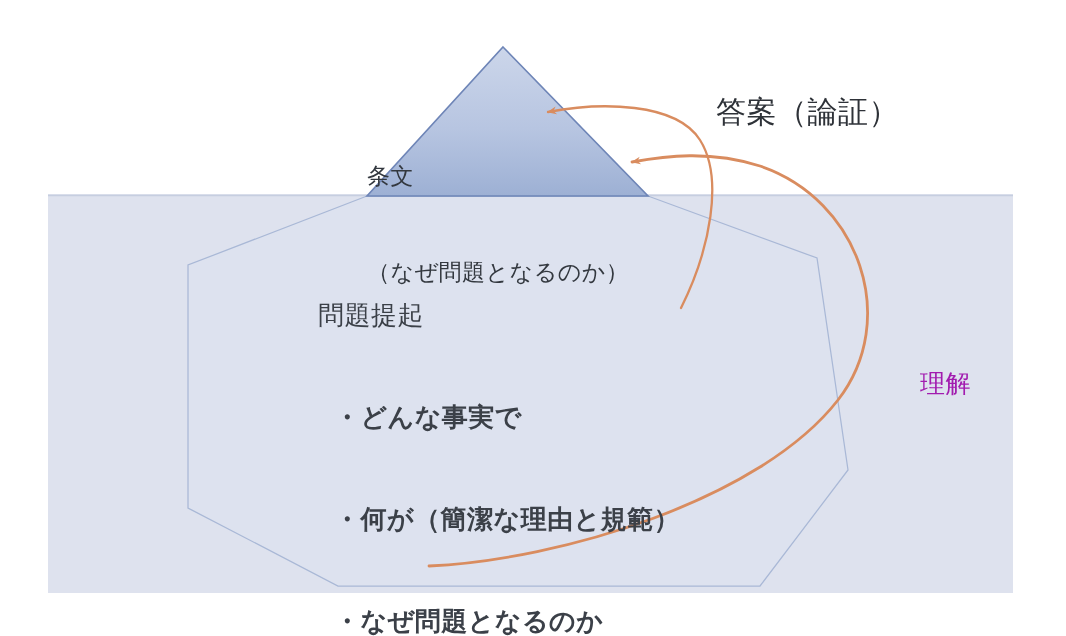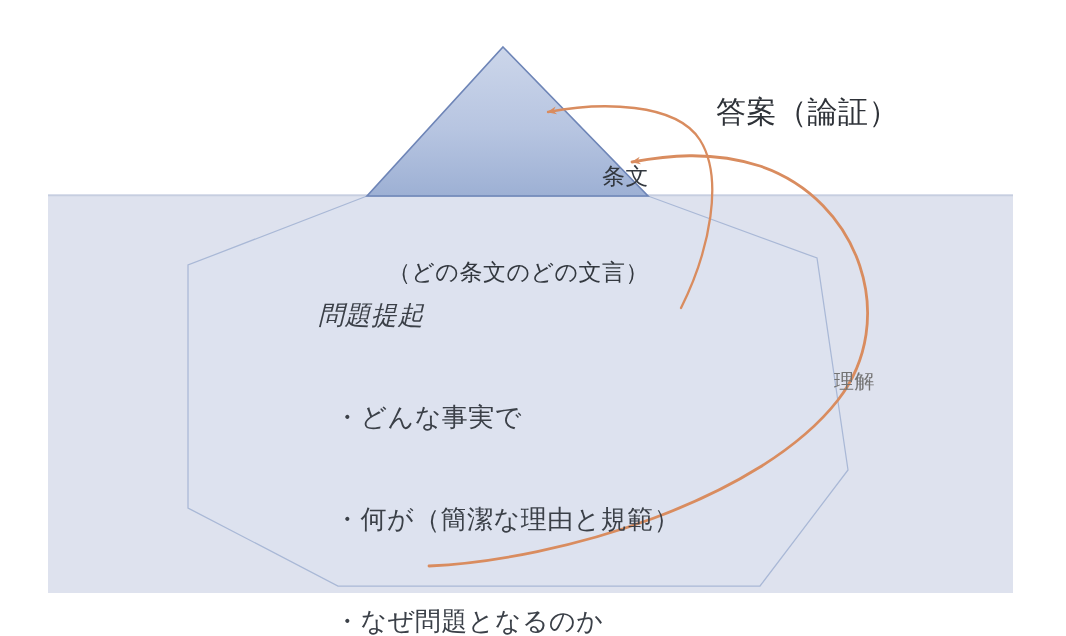--- a/index.html
+++ b/index.html
@@ -29,49 +29,49 @@
     position: absolute;
     color: #3a3f46;
     white-space: pre;
     line-height: 1.0;
     letter-spacing: 0.5px;
   }
   #tri-text {
     left: 367px;
     top: 96px;
     width: 282px;
-    text-align: right;
+    text-align: left;
     font-size: 23px;
     line-height: 32px;
     color: #33383f;
   }
   #tri-text div { white-space: pre; }
   #answer-label {
     left: 676px;
     top: 97px;
     font-size: 30px;
     color: #2e3238;
     margin-left: 40px;
   }
   #understand-label {
-    left: 834px;
+    left: 920px;
     top: 371px;
-    font-size: 20px;
-    color: #737373;
+    font-size: 25px;
+    color: #a21caf;
   }
   #body-text {
     left: 318px;
     top: 230px;
     font-size: 26px;
     line-height: 34px;
     color: #3b4048;
   }
   #body-text div { white-space: pre; }
-  .ind0 { padding-left: 0px; font-style: italic; }
-  .ind1 { padding-left: 16px; }
+  .ind0 { padding-left: 0px; }
+  .ind1 { padding-left: 16px; font-weight: bold; }
 </style>
 </head>
 <body>
 
 <div id="stage">
 
   <svg id="scene" viewBox="0 0 1066 636" xmlns="http://www.w3.org/2000/svg">
 
     <defs>
       <linearGradient id="triGrad" x1="0" y1="0" x2="0" y2="1">
@@ -92,21 +92,21 @@
 
     <polygon points="503,47 648,196 367,196" fill="url(#triGrad)" stroke="#6e85b7" stroke-width="1.6"></polygon>
 
     <path d="M 681 308 C 710 250 724 178 700 140 C 676 102 600 102 548 112" fill="none" stroke="#d98c5f" stroke-width="2.3" stroke-linecap="round" marker-end="url(#ah)"></path>
 
     <path d="M 429 566 C 560 560 760 500 838 400 C 900 320 860 200 760 166 C 710 150 665 156 632 162" fill="none" stroke="#d98c5f" stroke-width="2.8" stroke-linecap="round" marker-end="url(#ah)"></path>
   </svg>
 
   <div class="txt" id="tri-text">
     <div>条文</div>
-    <div>（どの条文のどの文言）</div>
+    <div>（なぜ問題となるのか）</div>
   </div>
 
   <div class="txt" id="answer-label">答案（論証）</div>
 
   <div class="txt" id="understand-label">理解</div>
 
   <div class="txt" id="body-text">
     <div class="ind0">問題提起</div>
     <div class="ind1">・どんな事実で</div>
     <div class="ind1">・何が（簡潔な理由と規範）</div>

